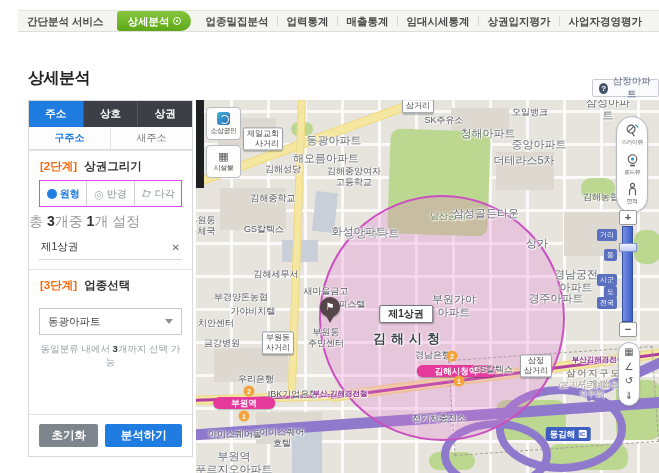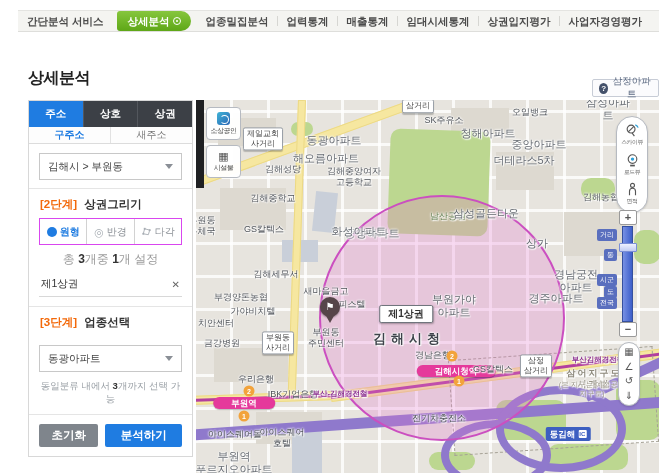--- a/index.html
+++ b/index.html
@@ -37,39 +37,39 @@
   .panel { position:absolute; left:28px; top:100px; width:165px; height:357px;
     border:1px solid #d8d8d8; background:#fff; overflow:hidden; }
   .step-hdr { padding:8px 11px 6px; font-size:11.5px; font-weight:bold; color:#333; }
   .step-tag { color:#f3690a; margin-right:4px; }
   .tabs { display:flex; height:26px; }
   .tab { flex:1; font-size:10.5px; font-weight:bold; color:#fff; background:#3c4046;
     display:flex; align-items:center; justify-content:center; cursor:pointer;
     border-left:1px solid #53575d; }
   .tab:first-child { border-left:none; }
   .tab.on { background:#1f7ce1; border-left:none; }
-  .subtabs { display:flex; height:17px; border-bottom:1px solid #dcdcdc; background:#fdfdfd;justify-content:center; }
+  .subtabs { display:flex; height:23px; border-bottom:1px solid #dcdcdc; background:#fdfdfd;justify-content:center; }
   .subtab { flex:1; font-size:10px; color:#777; display:flex; align-items:center;
     justify-content:center; cursor:pointer; }
   .subtab + .subtab { border-left:1px solid #e2e2e2; }
   .subtab.on { color:#1f7ce1; font-weight:bold; }
   .select { margin:9px 10px 8px; height:27px; border:1px solid #c8c8c8; display:flex;
     align-items:center; justify-content:space-between; padding:0 8px; font-size:10.5px;
     color:#444; cursor:pointer; background:#fff; }
   .caret { width:0; height:0; border:4px solid transparent; border-top:5px solid #8a8f96;
     margin-top:4px; }
   .sect { border-top:1px solid #e5e5e5; }
   .modes { display:flex; margin:0 10px; border:1px solid #d946ef; height:27px; }
   .mode { flex:1; display:flex; align-items:center; justify-content:center; gap:3px;
     font-size:10px; color:#8b9096; cursor:pointer; border-left:1px solid #d2d2d2; }
   .mode:first-child { border-left:none; }
   .mode.on { color:#1f7ce1; font-weight:bold; }
   .dot-circle { width:10px; height:10px; border-radius:50%; background:#1f7ce1; display:inline-block; }
   .ring { font-size:11px; line-height:10px; color:#a7adb3; }
-  .count-line { text-align:center; font-size:12px; color:#9a9a9a; margin:6px 0 4px; }
+  .count-line { font-size:14px; color:#9a9a9a; margin:6px 0 4px; }
   .count-line b { color:#333; }
   .area-row { margin:0 10px; padding:5px 2px 5px; border-bottom:1px solid #d8d8d8;
     display:flex; justify-content:space-between; align-items:center; font-size:10.5px;
     color:#333; }
   .x-btn { color:#666; font-size:10px; font-weight:bold; cursor:pointer; }
   .hint-line { margin:6px 10px 0; text-align:center; font-size:9.5px; color:#9aa0a6; }
   .hint-line b { color:#333; }
   .panel-footer { position:absolute; left:0; right:0; bottom:0; border-top:1px solid #e5e5e5;
     padding:9px 10px; display:flex; gap:7px; background:#fff; }
   .btn { height:23px; border:none; border-radius:2px; font-size:11.5px; font-weight:bold;
@@ -195,24 +195,20 @@
   <div class="panel">
     <div class="tabs">
       <div class="tab on">주소</div>
       <div class="tab">상호</div>
       <div class="tab">상권</div>
     </div>
     <div class="subtabs">
       <div class="subtab on">구주소</div>
       <div class="subtab">새주소</div>
     </div>
-    <div class="select">
-      <span>김해시 &gt; 부원동</span>
-      <span class="caret"></span>
-    </div>
 
     <div class="sect">
       <div class="step-hdr">
         <span class="step-tag">[2단계]</span>
         <span>상권그리기</span>
       </div>
       <div class="modes">
         <div class="mode on">
           <span class="dot-circle"></span>
           <span>원형</span>
@@ -297,21 +293,21 @@
     <div class="hwyloop" style="left:245px;top:320px;width:110px;height:70px;"></div>
     <div class="hwyline" style="left:390px;top:292px;width:90px;height:10px;transform:rotate(-25deg);"></div>
 
     <div class="circle-overlay"></div>
 
     <div id="map-labels">
         <div class="mlabel box" style="left: 222px; top: 6px;">삼거리</div>
         <div class="mlabel poi" style="left: 248px; top: 20px;">SK주유소</div>
         <div class="mlabel poi" style="left: 334px; top: 12px;">오일뱅크</div>
         <div class="mlabel apt" style="left: 412px; top: 9px;">삼정아파트</div>
-        <div class="mlabel box" style="left: 67px; top: 39px;">제일교회
+        <div class="mlabel box" style="left: 67px; top: 39px; text-align: right;">제일교회
 사거리</div>
         <div class="mlabel apt" style="left: 138px; top: 41px;">동광아파트</div>
         <div class="mlabel apt" style="left: 292px; top: 34px;">청해아파트</div>
         <div class="mlabel apt" style="left: 343px; top: 45px;">중앙아파트</div>
         <div class="mlabel apt" style="left: 328px; top: 61px;">더테라스5차</div>
         <div class="mlabel apt" style="left: 130px; top: 59px;">해오름아파트</div>
         <div class="mlabel poi" style="left: 158px; top: 77px;">김해중앙여자
 고등학교</div>
         <div class="mlabel poi" style="left: 87px; top: 69px;">김해성당</div>
         <div class="mlabel poi" style="left: 77px; top: 98px;">김해중학교</div>

